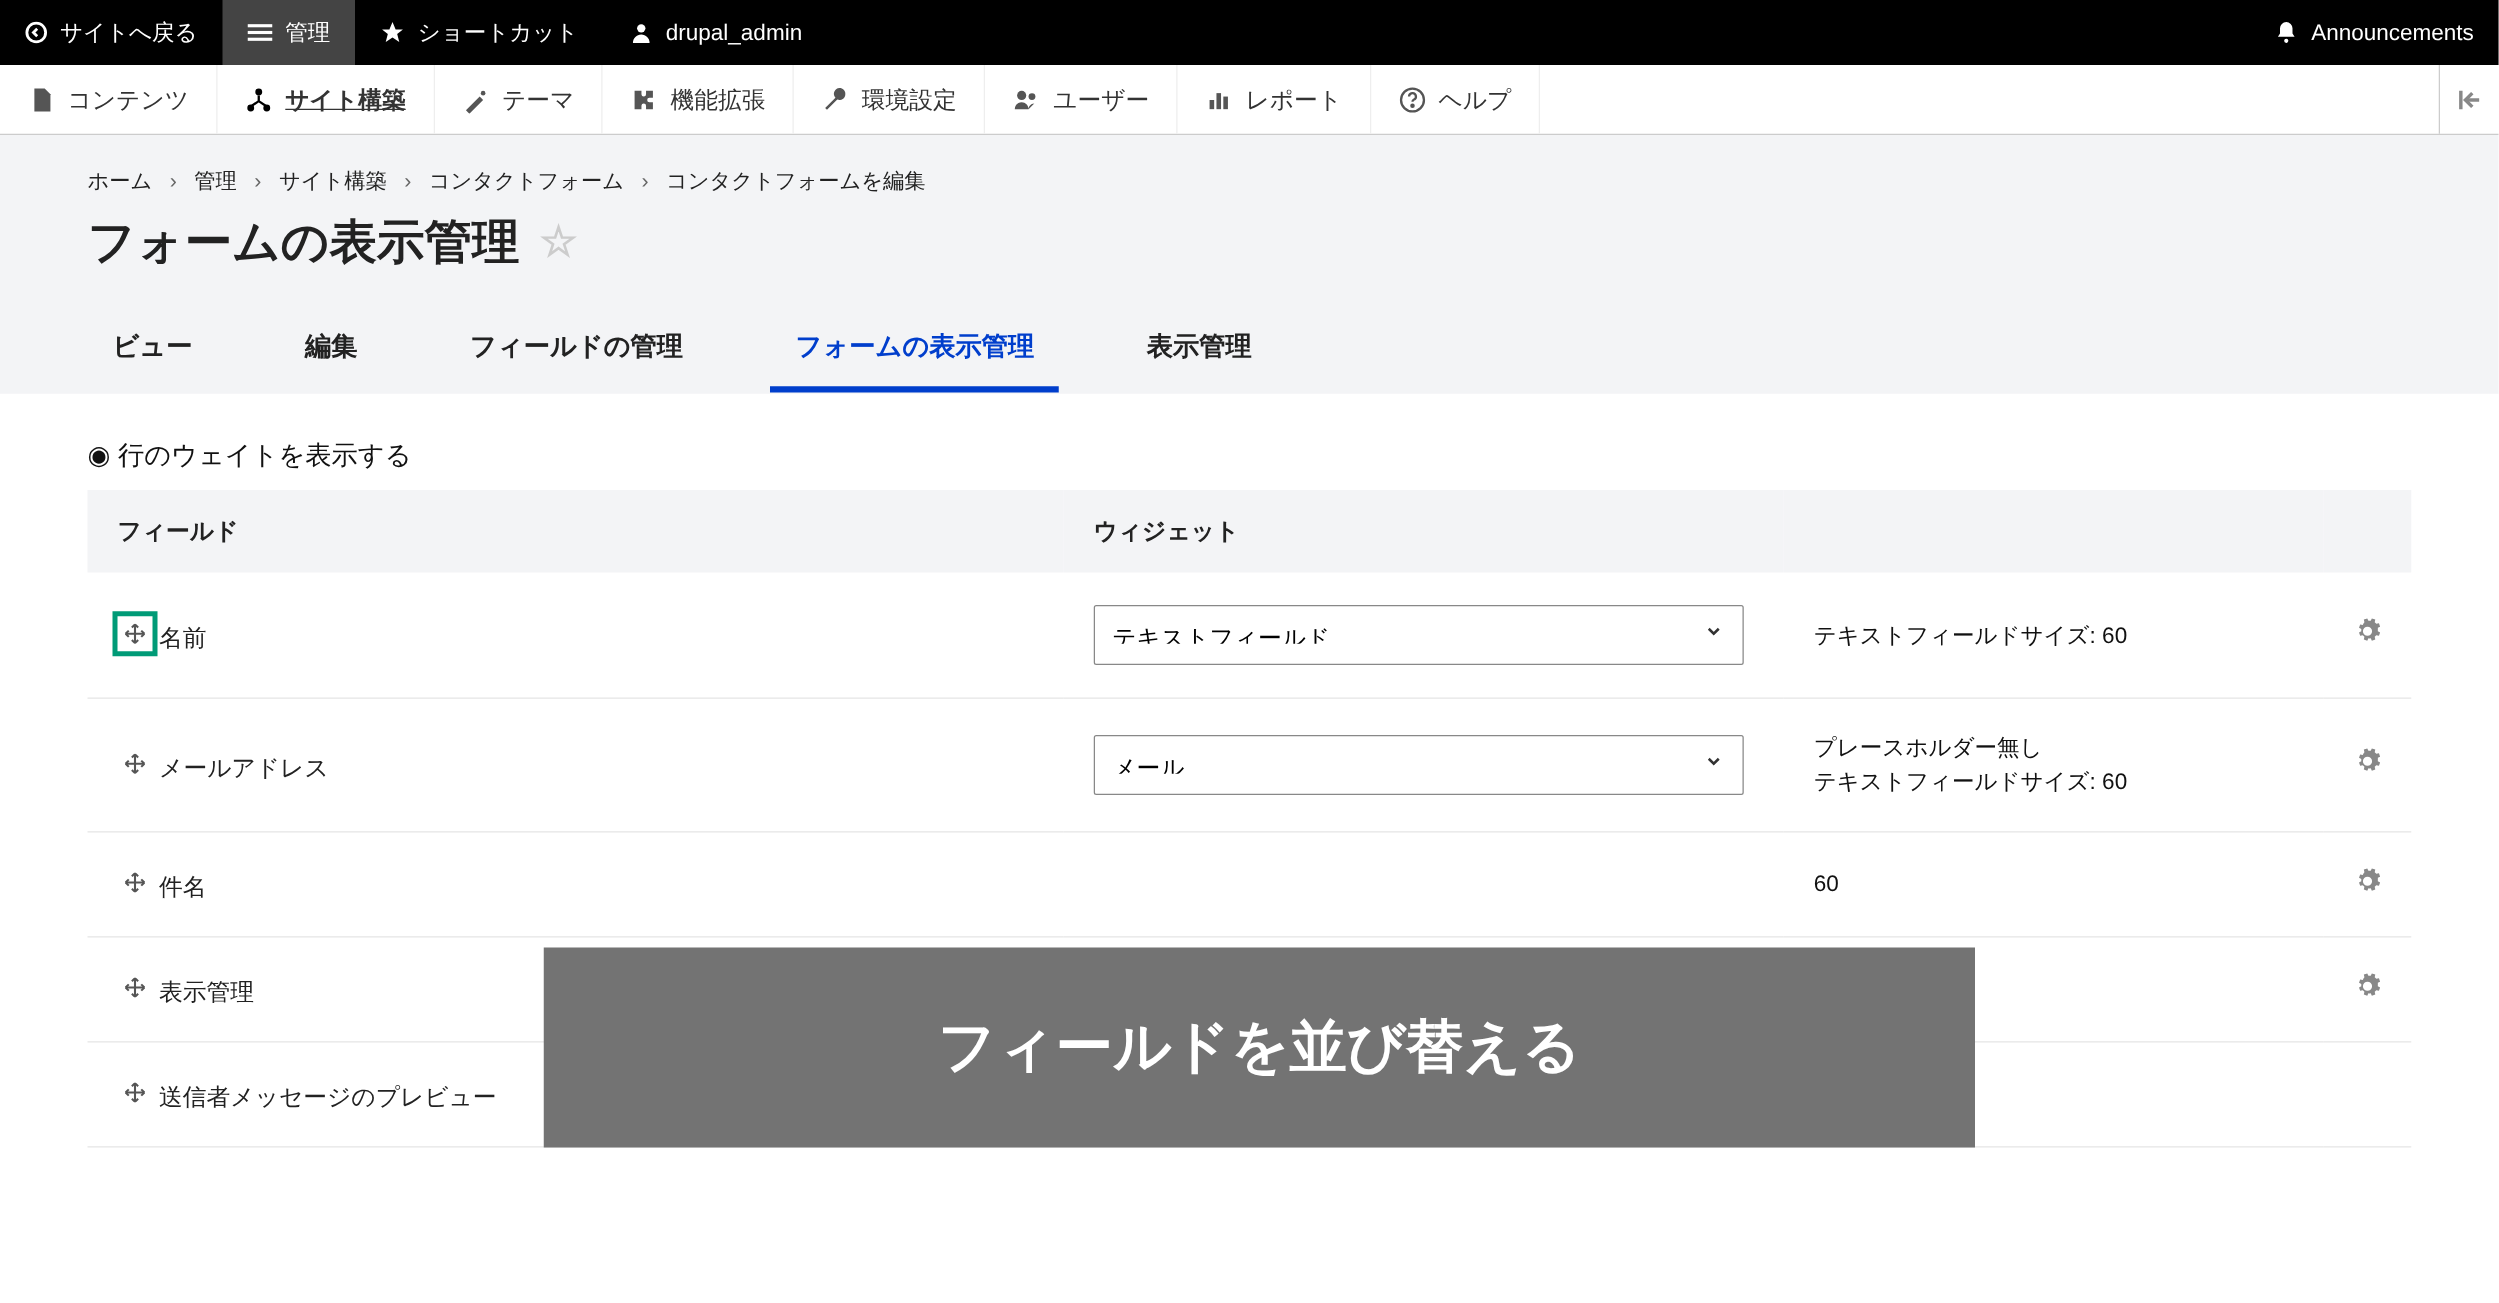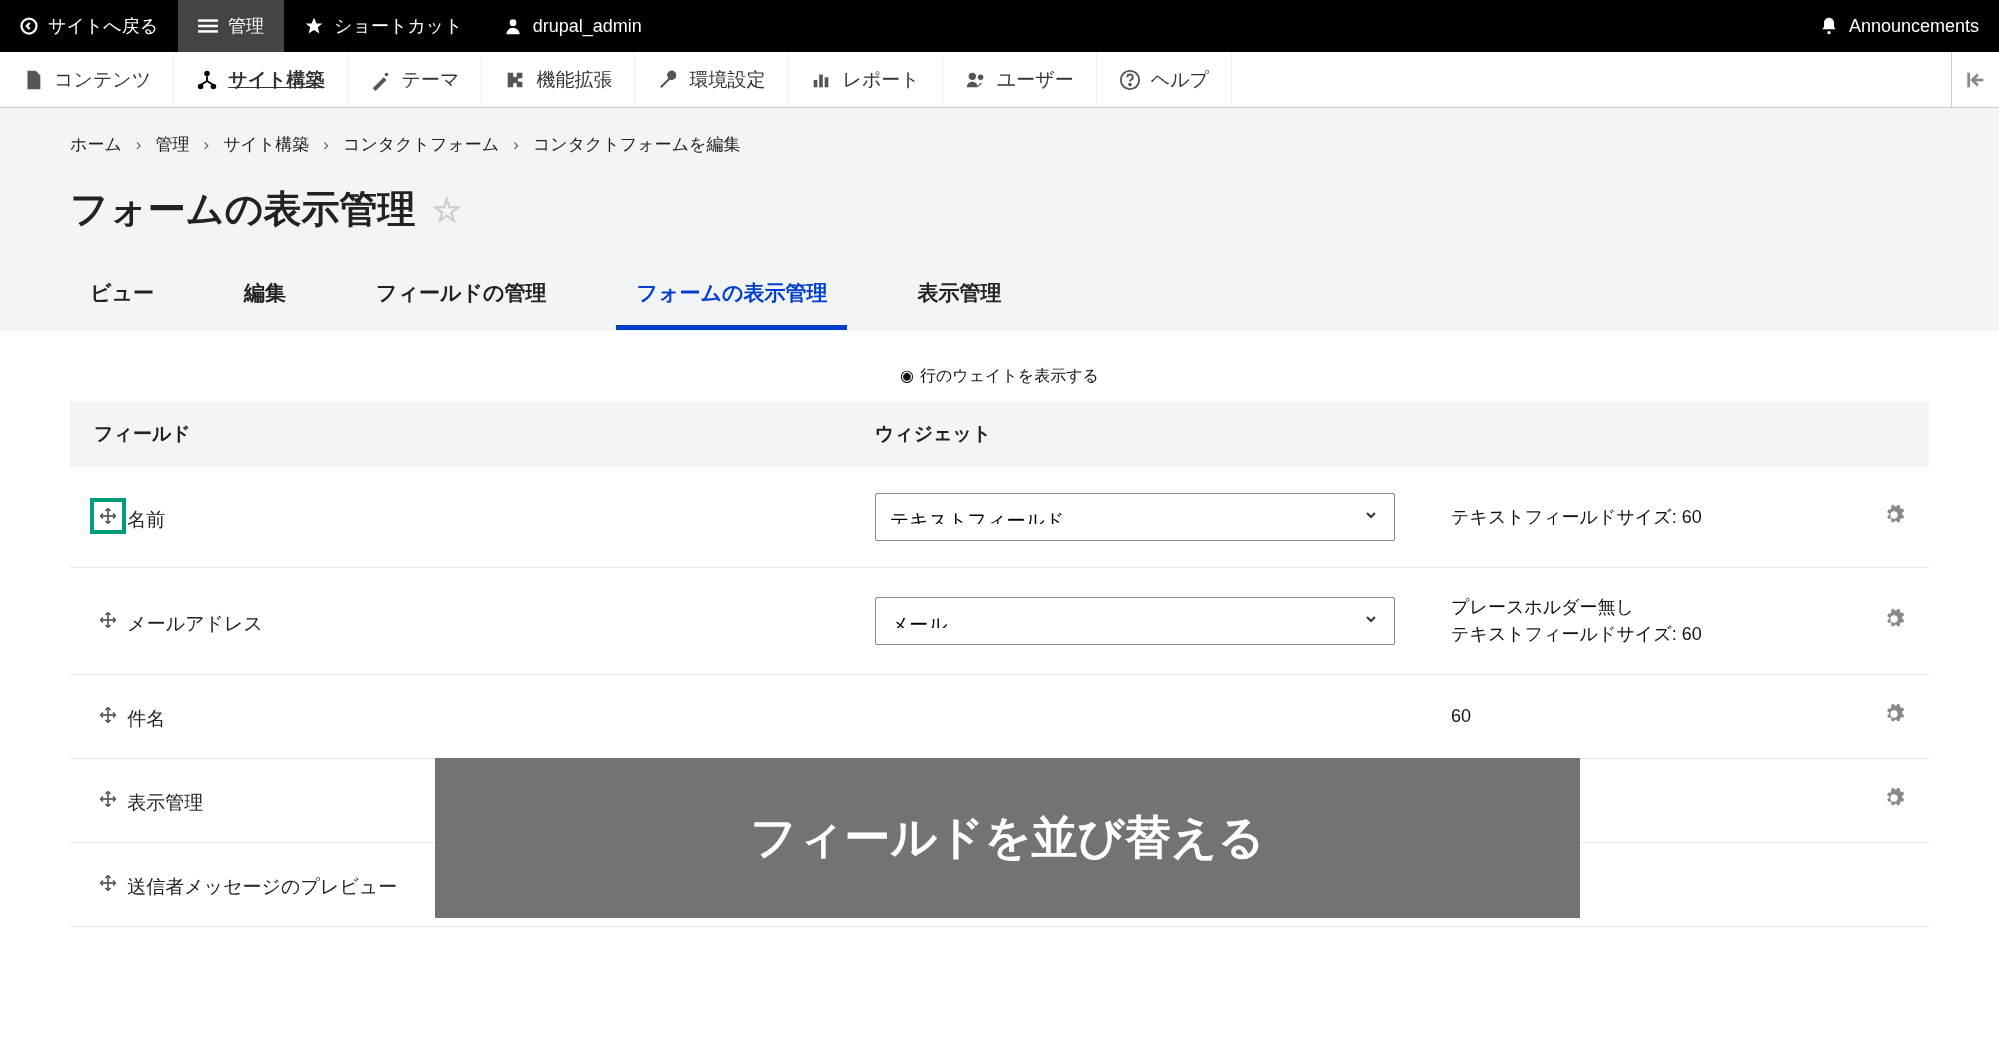--- a/index.html
+++ b/index.html
@@ -8,29 +8,29 @@
 .topbar .item{display:flex;align-items:center;padding:0 20px;height:100%;gap:10px;cursor:pointer}
 .topbar .item.active{background:#444}
 .topbar .spacer{flex:1}
 .icon{display:inline-flex;align-items:center;justify-content:center}
 .adminbar{background:#fff;border-bottom:1px solid #ccc;display:flex;align-items:center;height:56px;font-size:19px}
 .adminbar .aitem{display:flex;align-items:center;gap:10px;padding:0 22px;height:100%;border-right:1px solid #eee;cursor:pointer;color:#333}
 .adminbar .aitem.active{font-weight:700;text-decoration:underline}
 .adminbar .aitem svg{width:22px;height:22px}
 .collapse{margin-left:auto;width:48px;display:flex;align-items:center;justify-content:center;border-left:1px solid #ccc;height:100%;color:#888;cursor:pointer}
 .header-region{background:#f3f4f6;padding:25px 70px 0 70px}
-.breadcrumb{display:flex;gap:14px;align-items:center;font-size:17px;color:#222;margin-bottom:28px}
+.breadcrumb{display:flex;gap:14px;align-items:center;font-size:17px;color:#222;margin-bottom:12px}
 .breadcrumb .sep{color:#666}
 .page-title{font-size:38px;font-weight:700;display:flex;align-items:center;gap:16px;margin-bottom:30px}
 .star{color:#ccc;font-size:34px}
 .tabs{display:flex;gap:50px;font-size:21px;font-weight:700;color:#222;border-bottom:1px solid transparent}
 .tabs .tab{padding:14px 20px 18px 20px;cursor:pointer}
 .tabs .tab.active{color:#003ecc;border-bottom:5px solid #003ecc}
 .content{padding:35px 70px}
-.show-weights{text-align:center;font-size:16px;color:#111;margin-bottom:14px}
+.show-weights{text-align:left;font-size:21px;color:#111;margin-bottom:14px}
 .show-weights .eye{margin-right:6px}
 table.fields{width:100%;border-collapse:collapse}
 table.fields th{background:#f3f4f6;text-align:left;padding:20px 24px;font-weight:700;font-size:19px}
 table.fields td{padding:26px 24px;border-bottom:1px solid #e5e5e5;vertical-align:middle;font-size:19px}
 .drag{display:inline-flex;width:28px;height:28px;align-items:center;justify-content:center;color:#555;cursor:move}
 .drag.hl{outline:4px solid #009b77;outline-offset:0}
 select.widget{width:520px;height:48px;font-size:19px;padding:16px 14px;border:1px solid #888;border-radius:2px;background:#fff;appearance:none;-webkit-appearance:none}
 .select-wrap{position:relative;display:inline-block}
 .select-wrap .chev{position:absolute;right:16px;top:50%;transform:translateY(-50%);pointer-events:none;color:#333}
 .summary{font-size:18px;color:#111;line-height:1.5}
@@ -121,33 +121,33 @@
     <span>機能拡張</span>
   </div>
   <div class="aitem">
     <svg viewBox="0 0 24 24" fill="#555">
         <path d="M21 7a5 5 0 0 1-7 4.6L5 20.6 3.4 19 12.4 10A5 5 0 1 1 21 7z"></path>
       </svg>
     <span>環境設定</span>
   </div>
   <div class="aitem">
     <svg viewBox="0 0 24 24" fill="#555">
+        <circle cx="8" cy="8" r="4"></circle>
+        <circle cx="17" cy="9" r="3"></circle>
+        <path d="M2 20c0-3.3 2.7-6 6-6s6 2.7 6 6M14 20c0-2.2 1.8-5 5-5"></path>
+      </svg>
+    <span>ユーザー</span>
+  </div>
+  <div class="aitem">
+    <svg viewBox="0 0 24 24" fill="#555">
         <rect x="4" y="12" width="4" height="8"></rect>
         <rect x="10" y="6" width="4" height="14"></rect>
         <rect x="16" y="9" width="4" height="11"></rect>
       </svg>
     <span>レポート</span>
-  </div>
-  <div class="aitem">
-    <svg viewBox="0 0 24 24" fill="#555">
-        <circle cx="8" cy="8" r="4"></circle>
-        <circle cx="17" cy="9" r="3"></circle>
-        <path d="M2 20c0-3.3 2.7-6 6-6s6 2.7 6 6M14 20c0-2.2 1.8-5 5-5"></path>
-      </svg>
-    <span>ユーザー</span>
   </div>
   <div class="aitem">
     <svg viewBox="0 0 24 24" fill="none" stroke="#555" stroke-width="2">
         <circle cx="12" cy="12" r="10"></circle>
         <path d="M9 9a3 3 0 1 1 4 2.8c-.7.3-1 1-1 1.7"></path>
         <circle cx="12" cy="17" r="1" fill="#555"></circle>
       </svg>
     <span>ヘルプ</span>
   </div>
   <div class="collapse">

